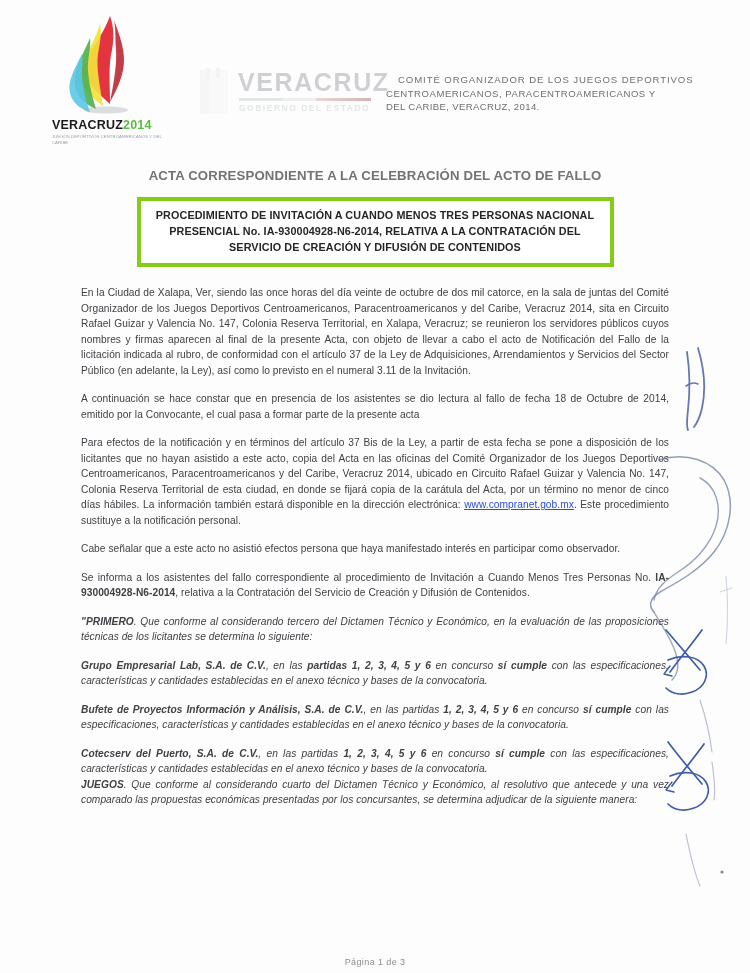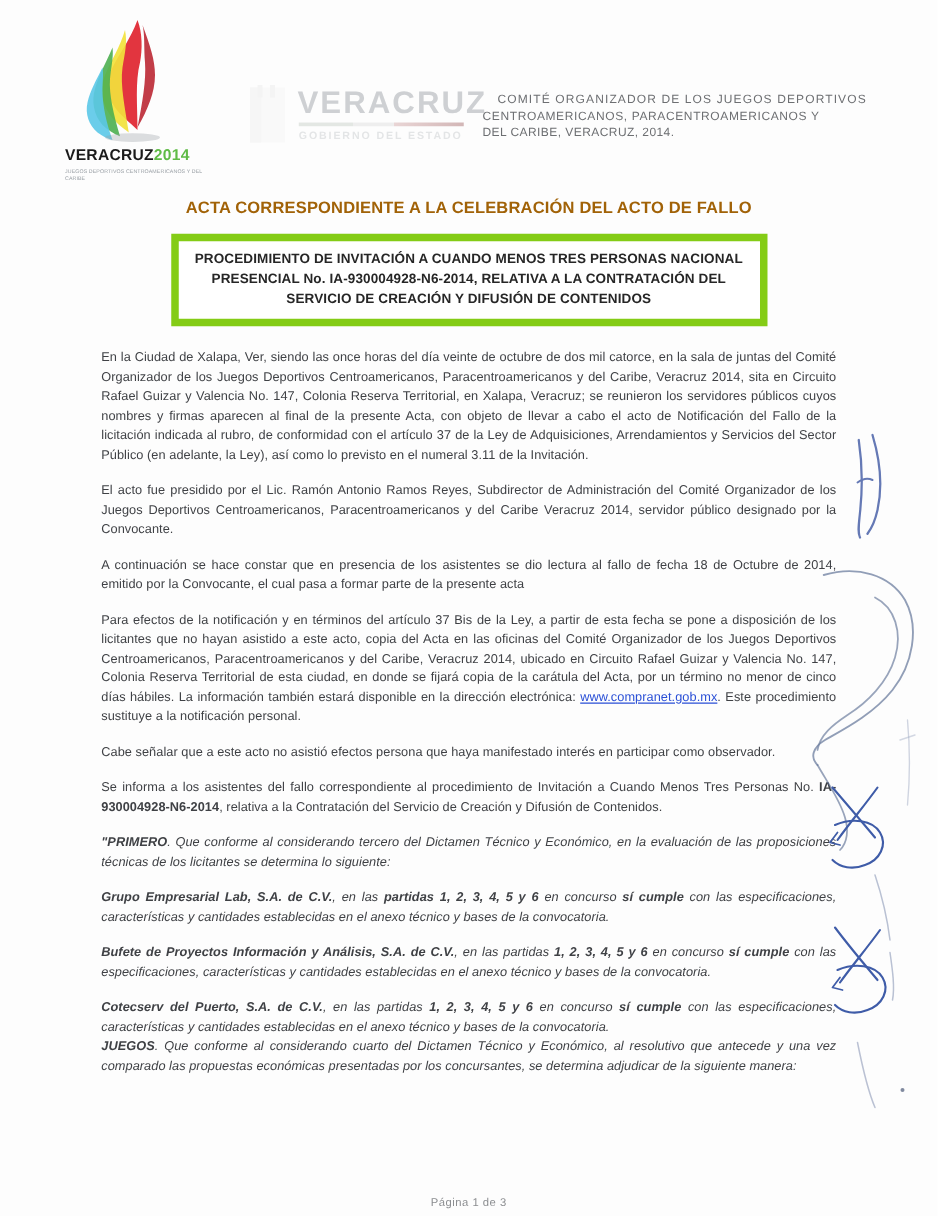--- a/index.html
+++ b/index.html
@@ -122,29 +122,29 @@
   }
   .header-text div { white-space: nowrap; }
   .ht-l1 { letter-spacing: 0.9px; margin-left: 12px; }
   .ht-l2 { letter-spacing: 0.5px; }
 
   
   .doc-title {
     text-align: center;
     font-size: 13.2px;
     font-weight: bold;
-    color: #a16207;
+    color: #737373;
     letter-spacing: 0.15px;
-    margin-top: 16px;
+    margin-top: 26px;
   }
 
   .title-box {
     margin: 14px auto 0 auto;
     width: 477px;
-    border: 6px solid #84cc16;
+    border: 4px solid #84cc16;
     padding: 7px 6px 8px 6px;
     text-align: center;
     background: #ffffff;
   }
   .title-box div {
     font-size: 10.8px;
     font-weight: bold;
     color: #262626;
     line-height: 1.46;
     letter-spacing: 0.1px;
@@ -239,21 +239,20 @@
   <div class="title-box">
     <div>PROCEDIMIENTO DE INVITACIÓN A CUANDO MENOS TRES PERSONAS NACIONAL</div>
     <div>PRESENCIAL No. IA-930004928-N6-2014, RELATIVA A LA CONTRATACIÓN DEL</div>
     <div>SERVICIO DE CREACIÓN Y DIFUSIÓN DE CONTENIDOS</div>
   </div>
 
   <div class="body-wrap">
 
     <p class="para">En la Ciudad de Xalapa, Ver, siendo las once horas del día veinte de octubre de dos mil catorce, en la sala de juntas del Comité Organizador de los Juegos Deportivos Centroamericanos, Paracentroamericanos y del Caribe, Veracruz 2014, sita en Circuito Rafael Guizar y Valencia No. 147, Colonia Reserva Territorial, en Xalapa, Veracruz; se reunieron los servidores públicos cuyos nombres y firmas aparecen al final de la presente Acta, con objeto de llevar a cabo el acto de Notificación del Fallo de la licitación indicada al rubro, de conformidad con el artículo 37 de la Ley de Adquisiciones, Arrendamientos y Servicios del Sector Público (en adelante, la Ley), así como lo previsto en el numeral 3.11 de la Invitación.</p>
 
-    <p class="para">El acto fue presidido por el Lic. Ramón Antonio Ramos Reyes, Subdirector de Administración del Comité Organizador de los Juegos Deportivos Centroamericanos, Paracentroamericanos y del Caribe Veracruz 2014, servidor público designado por la Convocante.</p>
 
     <p class="para">A continuación se hace constar que en presencia de los asistentes se dio lectura al fallo de fecha 18 de Octubre de 2014, emitido por la Convocante, el cual pasa a formar parte de la presente acta</p>
 
     <p class="para"><span>Para efectos de la notificación y en términos del artículo 37 Bis de la Ley, a partir de esta fecha se pone a disposición de los licitantes que no hayan asistido a este acto, copia del Acta en las oficinas del Comité Organizador de los Juegos Deportivos Centroamericanos, Paracentroamericanos y del Caribe, Veracruz 2014, ubicado en Circuito Rafael Guizar y Valencia No. 147, Colonia Reserva Territorial de esta ciudad, en donde se fijará copia de la carátula del Acta, por un término no menor de cinco días hábiles. La información también estará disponible en la dirección electrónica: </span><a class="link" href="#">www.compranet.gob.mx</a><span>. Este procedimiento sustituye a la notificación personal.</span></p>
 
     <p class="para">Cabe señalar que a este acto no asistió efectos persona que haya manifestado interés en participar como observador.</p>
 
     <p class="para"><span>Se informa a los asistentes del fallo correspondiente al procedimiento de Invitación a Cuando Menos Tres Personas No. </span><span class="b">IA-930004928-N6-2014</span><span>, relativa a la Contratación del Servicio de Creación y Difusión de Contenidos.</span></p>
 
     <p class="para italic"><span class="bi">"PRIMERO</span><span>. Que conforme al considerando tercero del Dictamen Técnico y Económico, en la evaluación de las proposiciones técnicas de los licitantes se determina lo siguiente:</span></p>

